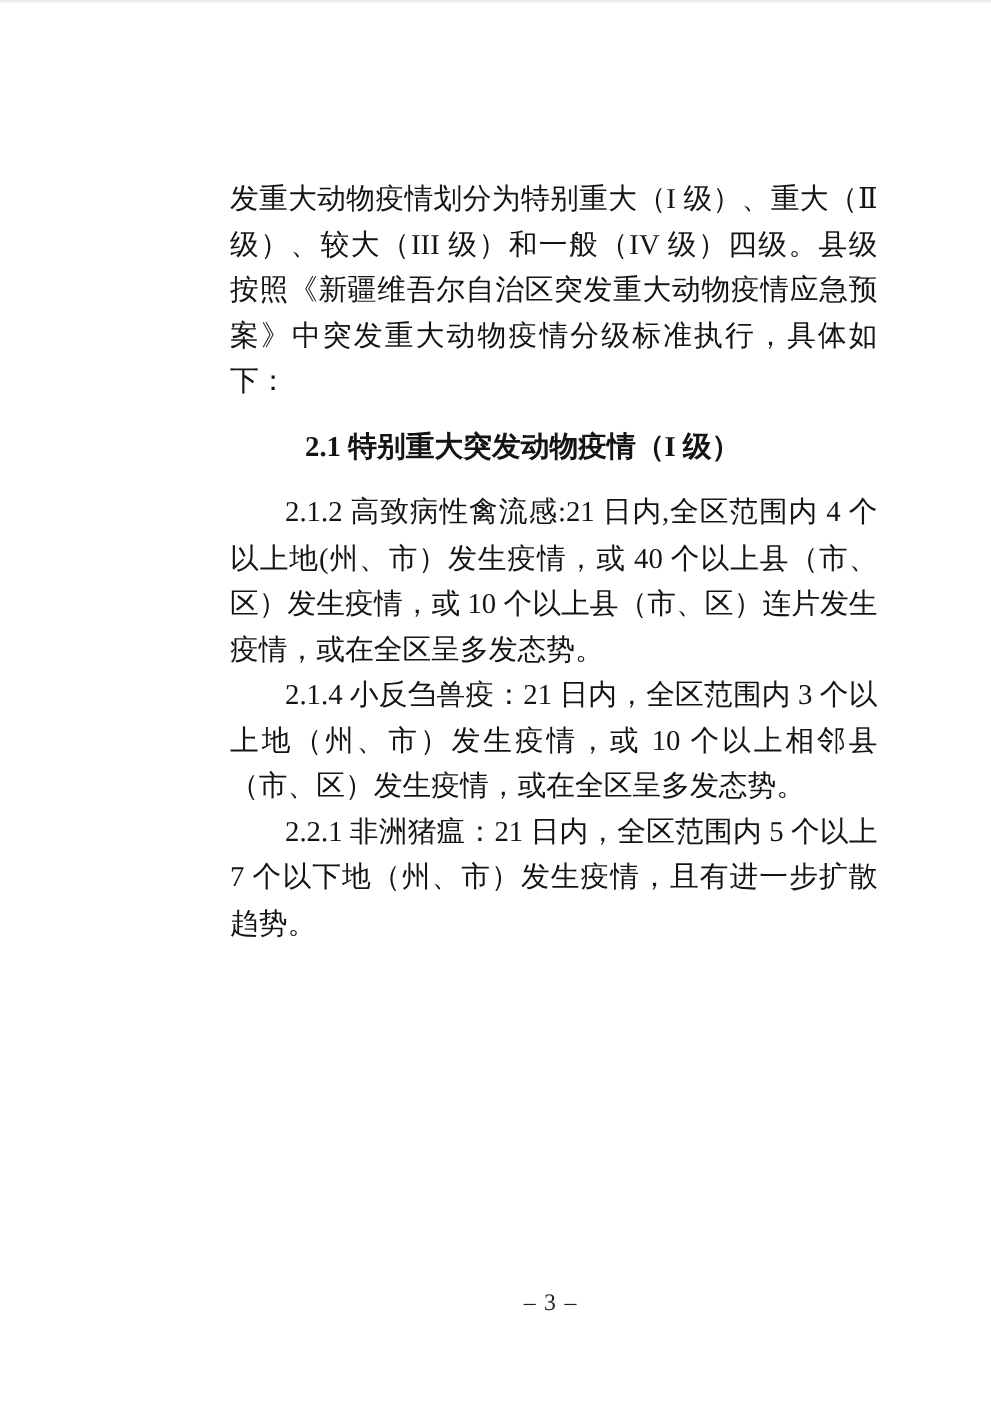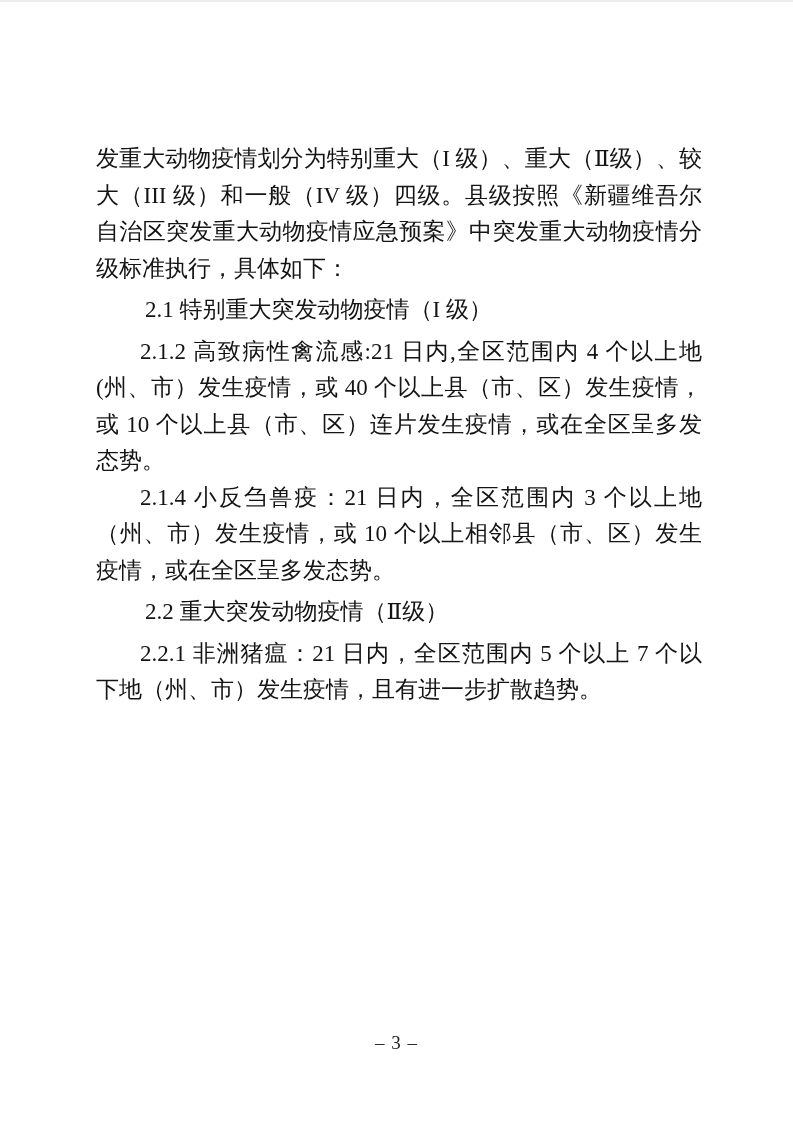--- a/index.html
+++ b/index.html
@@ -1,15 +1,15 @@
 <!DOCTYPE html>
 <html><head>
 <meta charset="utf-8">
 <style>
-  * { box-sizing: border-box; }
+  * { box-sizing: border-box; padding-left: 44px; }
   html, body {
     margin: 0;
     padding: 0;
     background: #ffffff;
   }
   .page {
     position: relative;
     width: 793px;
     height: 1122px;
     background: #ffffff;
@@ -37,24 +37,24 @@
     line-height: 36.5px;
     text-align: justify;
     text-align-last: left;
     text-indent: 44px;
     word-break: break-all;
   }
   .para.continued {
     text-indent: 0;
   }
   .heading {
-    margin: 5px;
+    margin: 16px;
     font-size: 23px;
     line-height: 36.5px;
-    font-weight: normal;
+    font-weight: bold;
     text-indent: 44px;
   }
   .footer {
     position: absolute;
     top: 1032px;
     left: 0;
     width: 100%;
     text-align: center;
   }
   .page-number {
@@ -74,21 +74,20 @@
 
     <h3 class="heading">2.1 特别重大突发动物疫情（I 级）</h3>
 
 
     <p class="para">2.1.2 高致病性禽流感:21 日内,全区范围内 4 个以上地(州、市）发生疫情，或 40 个以上县（市、区）发生疫情，或 10 个以上县（市、区）连片发生疫情，或在全区呈多发态势。</p>
 
 
     <p class="para">2.1.4 小反刍兽疫：21 日内，全区范围内 3 个以上地（州、市）发生疫情，或 10 个以上相邻县（市、区）发生疫情，或在全区呈多发态势。</p>
 
 
-    <h3 class="heading">2.2 重大突发动物疫情（Ⅱ级）</h3>
 
     <p class="para">2.2.1 非洲猪瘟：21 日内，全区范围内 5 个以上 7 个以下地（州、市）发生疫情，且有进一步扩散趋势。</p>
 
   </div>
 
   <div class="footer">
     <span class="page-number">– 3 –</span>
   </div>
 </div>
 

